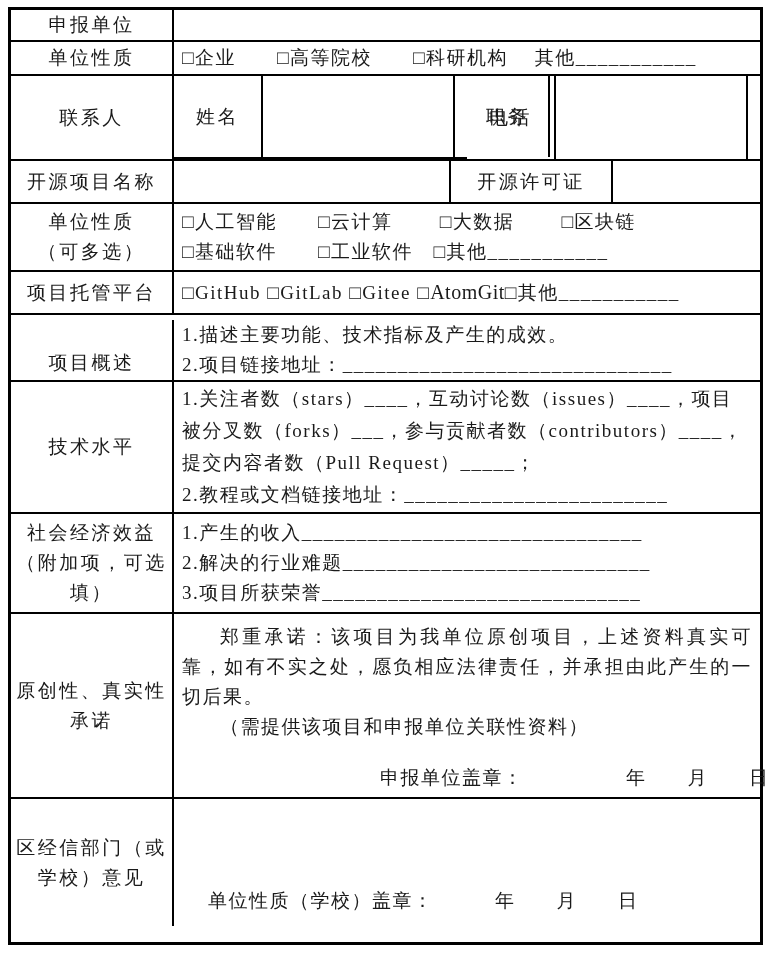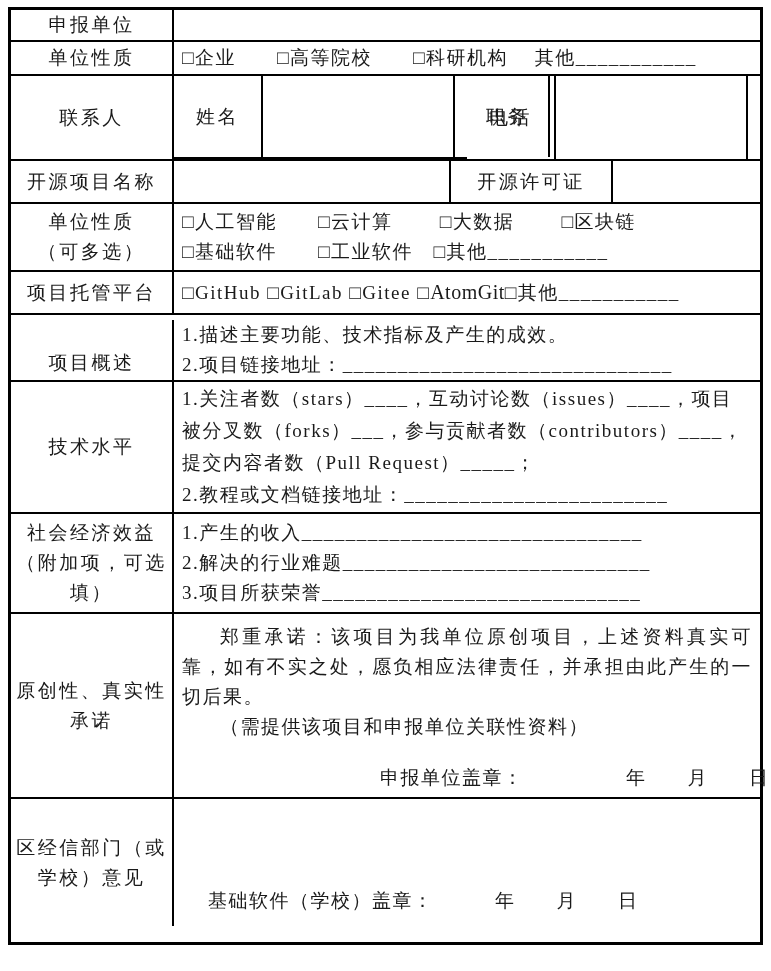--- a/index.html
+++ b/index.html
@@ -133,18 +133,18 @@
         <div class="para">郑重承诺：该项目为我单位原创项目，上述资料真实可靠，如有不实之处，愿负相应法律责任，并承担由此产生的一切后果。</div>
         <div class="para">（需提供该项目和申报单位关联性资料）</div>
         <div class="stamp-right">申报单位盖章：　　　　　年　　月　　日</div>
       </div>
     </div>
 
     <div class="row" style="height:127px;">
       <div class="lbl">区经信部门（或
 学校）意见</div>
       <div class="cell block-end">
-        <div class="stamp-left">基础软件（学校）盖章：　　　年　　月　　日</div>
+        <div class="stamp-left">单位性质（学校）盖章：　　　年　　月　　日</div>
       </div>
     </div>
 
   </div>
 </div>
 
 </body></html>

